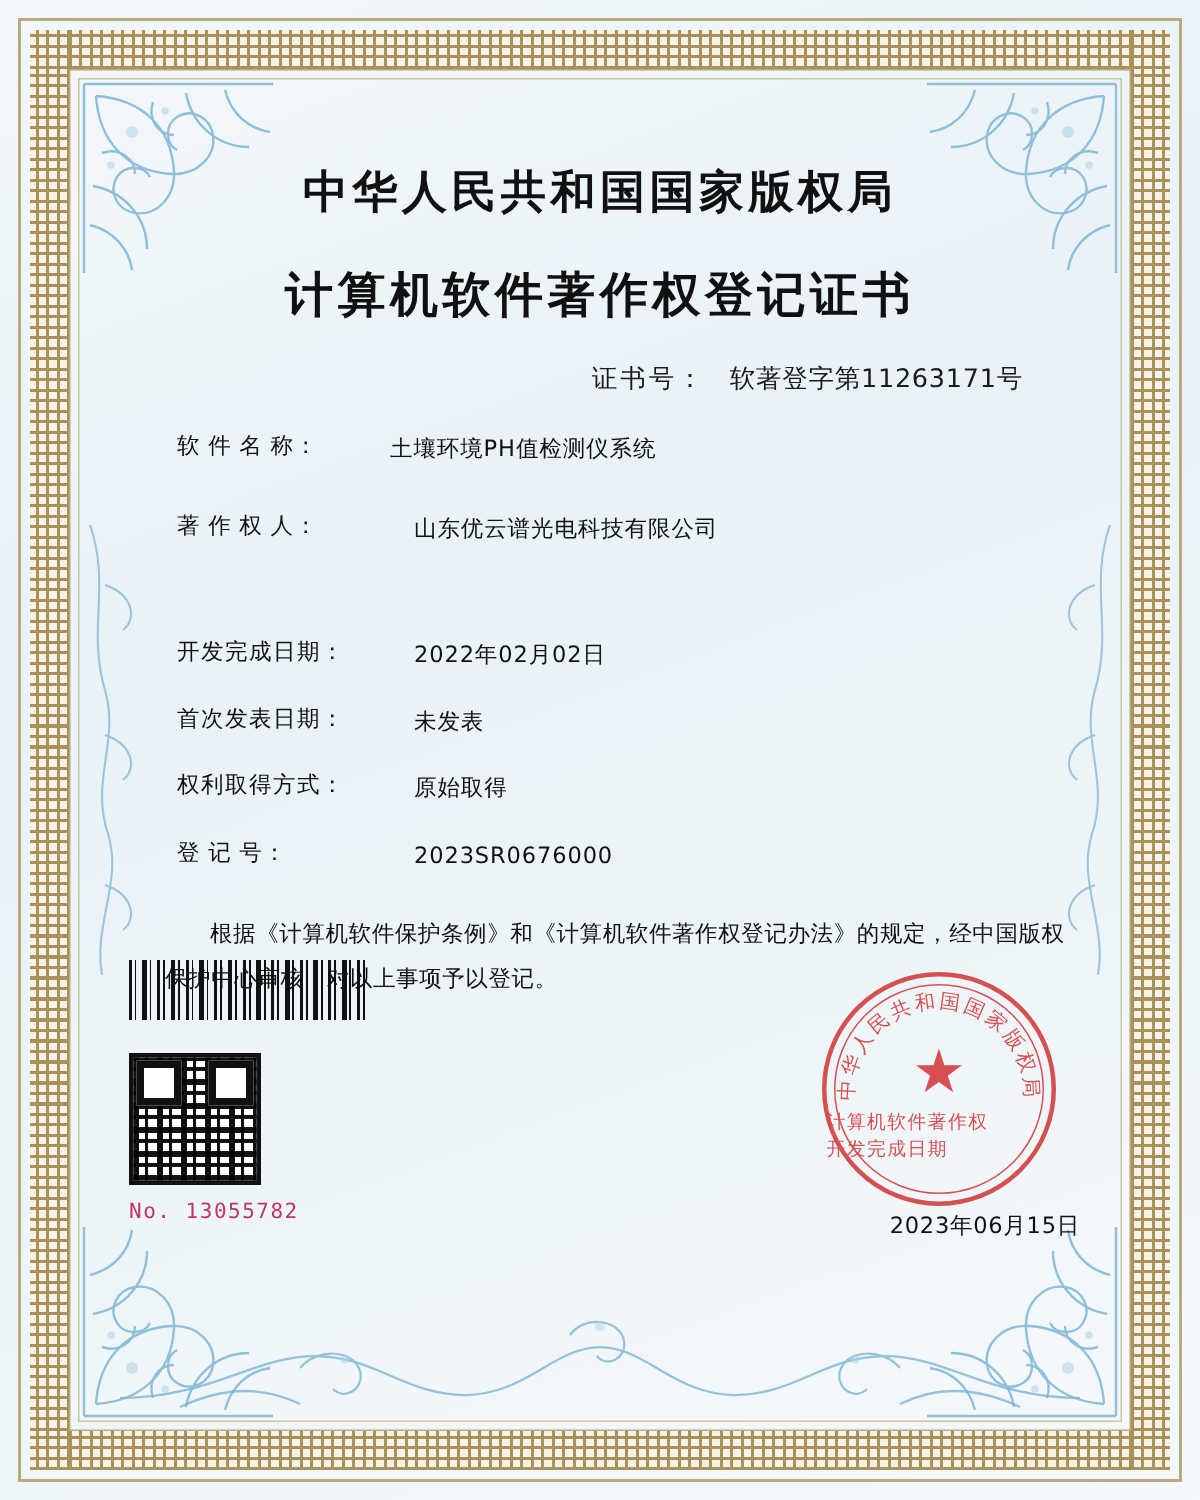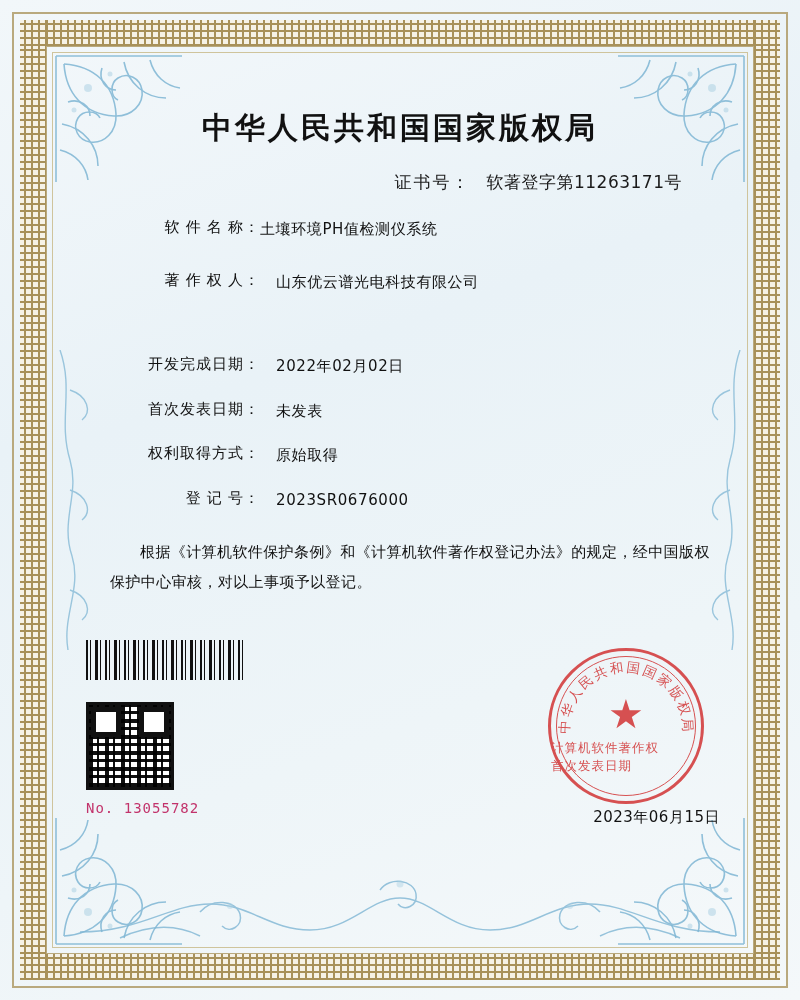--- a/index.html
+++ b/index.html
@@ -152,27 +152,26 @@
     margin-top: 24px;
     padding-left: 48px;
     padding-right: 30px;
   }
   .field-row {
     display: flex;
     align-items: flex-start;
     margin-bottom: 4px;
   }
   .field-label {
-    font-family: Liberation Sans, sans-serif;
+    font-family: Liberation Serif, serif;
     font-size: 15px;
     color: #111111;
     width: 142px;
     flex: 0 0 142px;
     letter-spacing: 1px;
-    text-align: right;
   }
   .field-value {
     font-family: "DejaVu Sans", sans-serif;
     font-size: 15px;
     color: #111111;
     letter-spacing: 0.6px;
     line-height: 1.5;
   }
   .field-value .version {
     display: block;
@@ -420,20 +419,21 @@
       <circle cx="320" cy="30" r="3.5"></circle>
       <circle cx="150" cy="52" r="3"></circle>
       <circle cx="490" cy="52" r="3"></circle>
     </g>
   </svg>
 
   <div class="content">
 
     <div class="title-block">
       <div class="title-main">中华人民共和国国家版权局</div>
+      <div class="title-sub">计算机软件著作权登记证书</div>
     </div>
 
     <div class="cert-no-row">
       <span class="cert-no-label">证书号：</span>
       <span class="cert-no-value">软著登字第11263171号</span>
     </div>
 
     <div class="fields">
 
       <div class="field-row">
@@ -495,19 +495,19 @@
       <defs>
         <path id="sealArcPath" d="M 18 78 A 57 57 0 0 1 132 78"></path>
       </defs>
       <text>
         <textPath href="#sealArcPath" startOffset="50%" text-anchor="middle">中华人民共和国国家版权局</textPath>
       </text>
     </svg>
     <div class="seal-star">★</div>
     <div class="seal-lines">
       <div>计算机软件著作权</div>
-      <div>首次发表日期</div>
+      <div>开发完成日期</div>
     </div>
   </div>
 
   <div class="issue-date">2023年06月15日</div>
 
 </div>
 
 </body></html>

